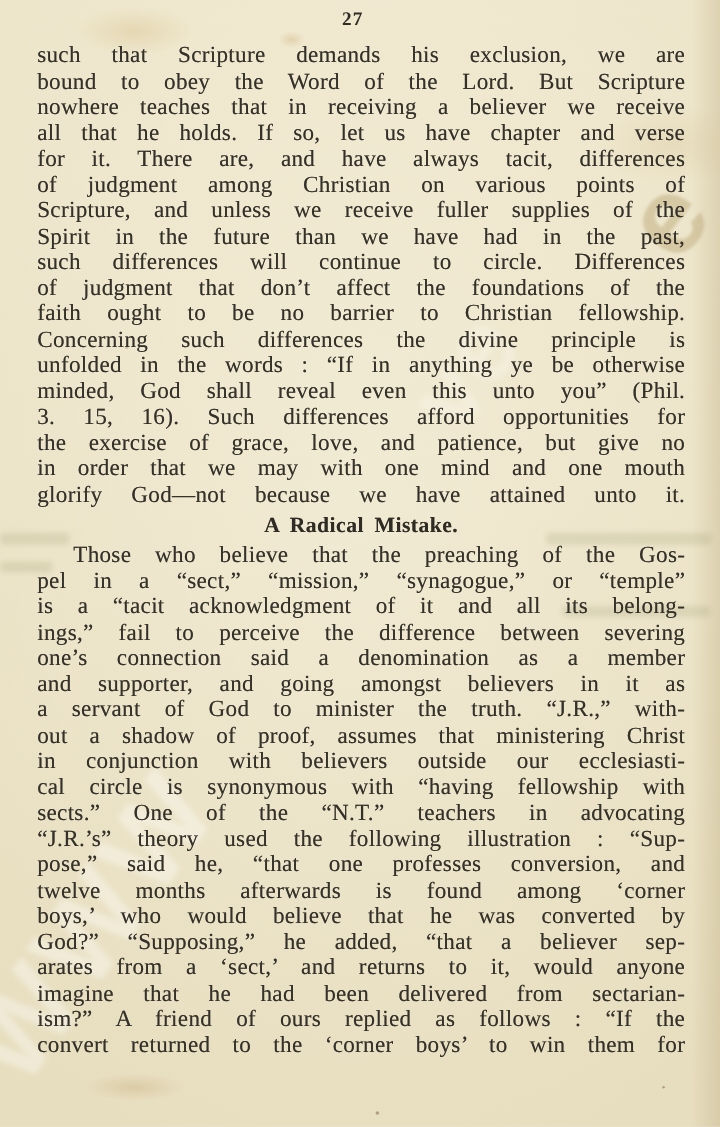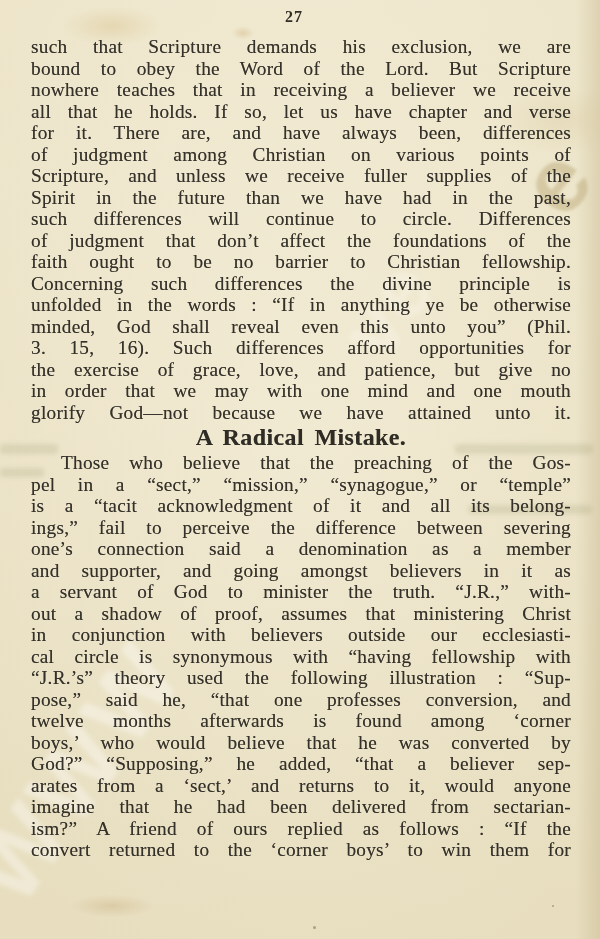--- a/index.html
+++ b/index.html
@@ -28,21 +28,21 @@
     text-shadow:0 0 0.5px rgba(52,49,42,0.55);
   }
   .line{
     height:21.5px;line-height:21.5px;
     text-align:justify;text-align-last:justify;
     white-space:nowrap;overflow:visible;
   }
   .indent-first > .line:first-child{text-indent:30px;}
   .section-heading{
     height:27px;line-height:27px;text-align:center;
-    font-size:24px;font-weight:700;word-spacing:4px;letter-spacing:0.4px;
+    font-size:18px;font-weight:700;word-spacing:4px;letter-spacing:0.4px;
     margin-top:1px;margin-bottom:1px;color:#2f2c25;
   }
   .watermark{
     position:absolute;font-family:"Liberation Sans",sans-serif;font-weight:700;
     pointer-events:none;user-select:none;
   }
   .wm-www{
     left:-6px;top:836px;font-size:96px;letter-spacing:6px;
     color:rgba(255,255,255,0.34);filter:blur(2px);
     transform:rotate(-55deg);transform-origin:0 50%;
@@ -90,21 +90,21 @@
 
   <div class="page-number">27</div>
 
   <div class="textcol">
 
     <div class="paragraph">
         <div class="line">such that Scripture demands his exclusion, we are</div>
         <div class="line">bound to obey the Word of the Lord. But Scripture</div>
         <div class="line">nowhere teaches that in receiving a believer we receive</div>
         <div class="line">all that he holds. If so, let us have chapter and verse</div>
-        <div class="line">for it. There are, and have always been, differences</div>
+        <div class="line">for it. There are, and have always tacit, differences</div>
         <div class="line">of judgment among Christian on various points of</div>
         <div class="line">Scripture, and unless we receive fuller supplies of the</div>
         <div class="line">Spirit in the future than we have had in the past,</div>
         <div class="line">such differences will continue to circle. Differences</div>
         <div class="line">of judgment that don’t affect the foundations of the</div>
         <div class="line">faith ought to be no barrier to Christian fellowship.</div>
         <div class="line">Concerning such differences the divine principle is</div>
         <div class="line">unfolded in the words : “If in anything ye be otherwise</div>
         <div class="line">minded, God shall reveal even this unto you” (Phil.</div>
         <div class="line">3. 15, 16). Such differences afford opportunities for</div>
@@ -119,20 +119,21 @@
         <div class="line">Those who believe that the preaching of the Gos-</div>
         <div class="line">pel in a “sect,” “mission,” “synagogue,” or “temple”</div>
         <div class="line">is a “tacit acknowledgment of it and all its belong-</div>
         <div class="line">ings,” fail to perceive the difference between severing</div>
         <div class="line">one’s connection said a denomination as a member</div>
         <div class="line">and supporter, and going amongst believers in it as</div>
         <div class="line">a servant of God to minister the truth. “J.R.,” with-</div>
         <div class="line">out a shadow of proof, assumes that ministering Christ</div>
         <div class="line">in conjunction with believers outside our ecclesiasti-</div>
         <div class="line">cal circle is synonymous with “having fellowship with</div>
+        <div class="line">sects.” One of the “N.T.” teachers in advocating</div>
         <div class="line">“J.R.’s” theory used the following illustration : “Sup-</div>
         <div class="line">pose,” said he, “that one professes conversion, and</div>
         <div class="line">twelve months afterwards is found among ‘corner</div>
         <div class="line">boys,’ who would believe that he was converted by</div>
         <div class="line">God?” “Supposing,” he added, “that a believer sep-</div>
         <div class="line">arates from a ‘sect,’ and returns to it, would anyone</div>
         <div class="line">imagine that he had been delivered from sectarian-</div>
         <div class="line">ism?” A friend of ours replied as follows : “If the</div>
         <div class="line">convert returned to the ‘corner boys’ to win them for</div>
       </div>

